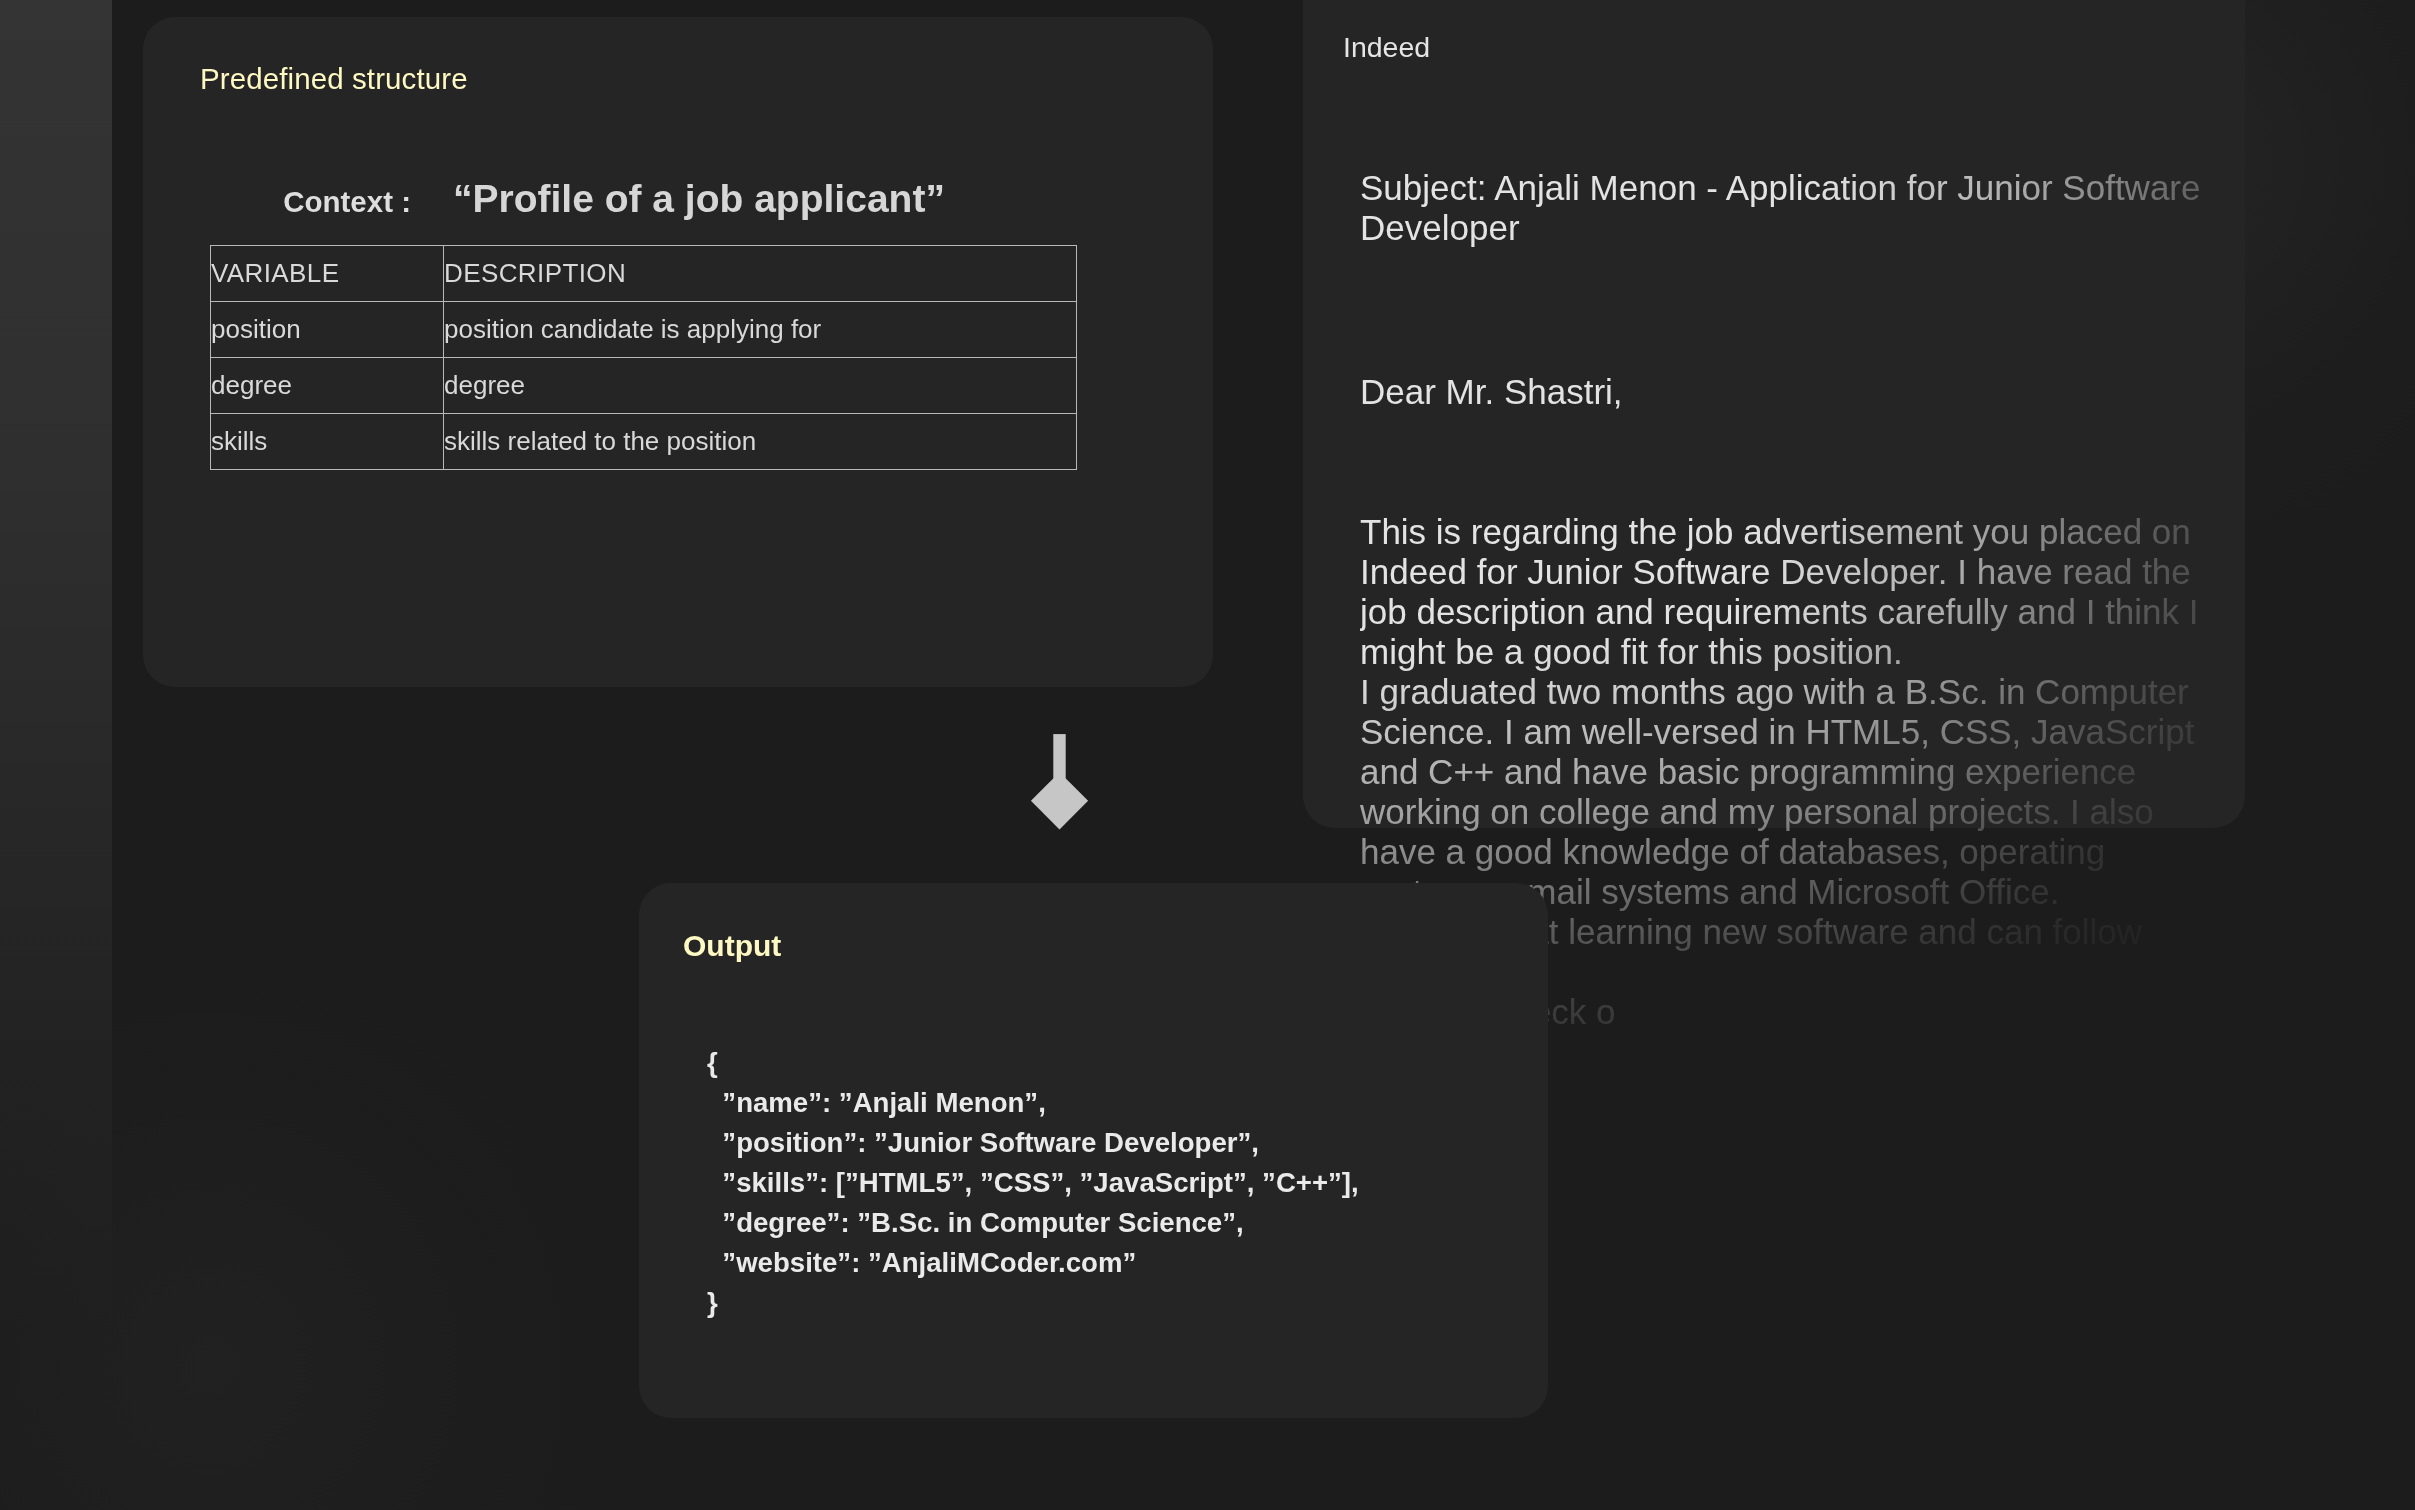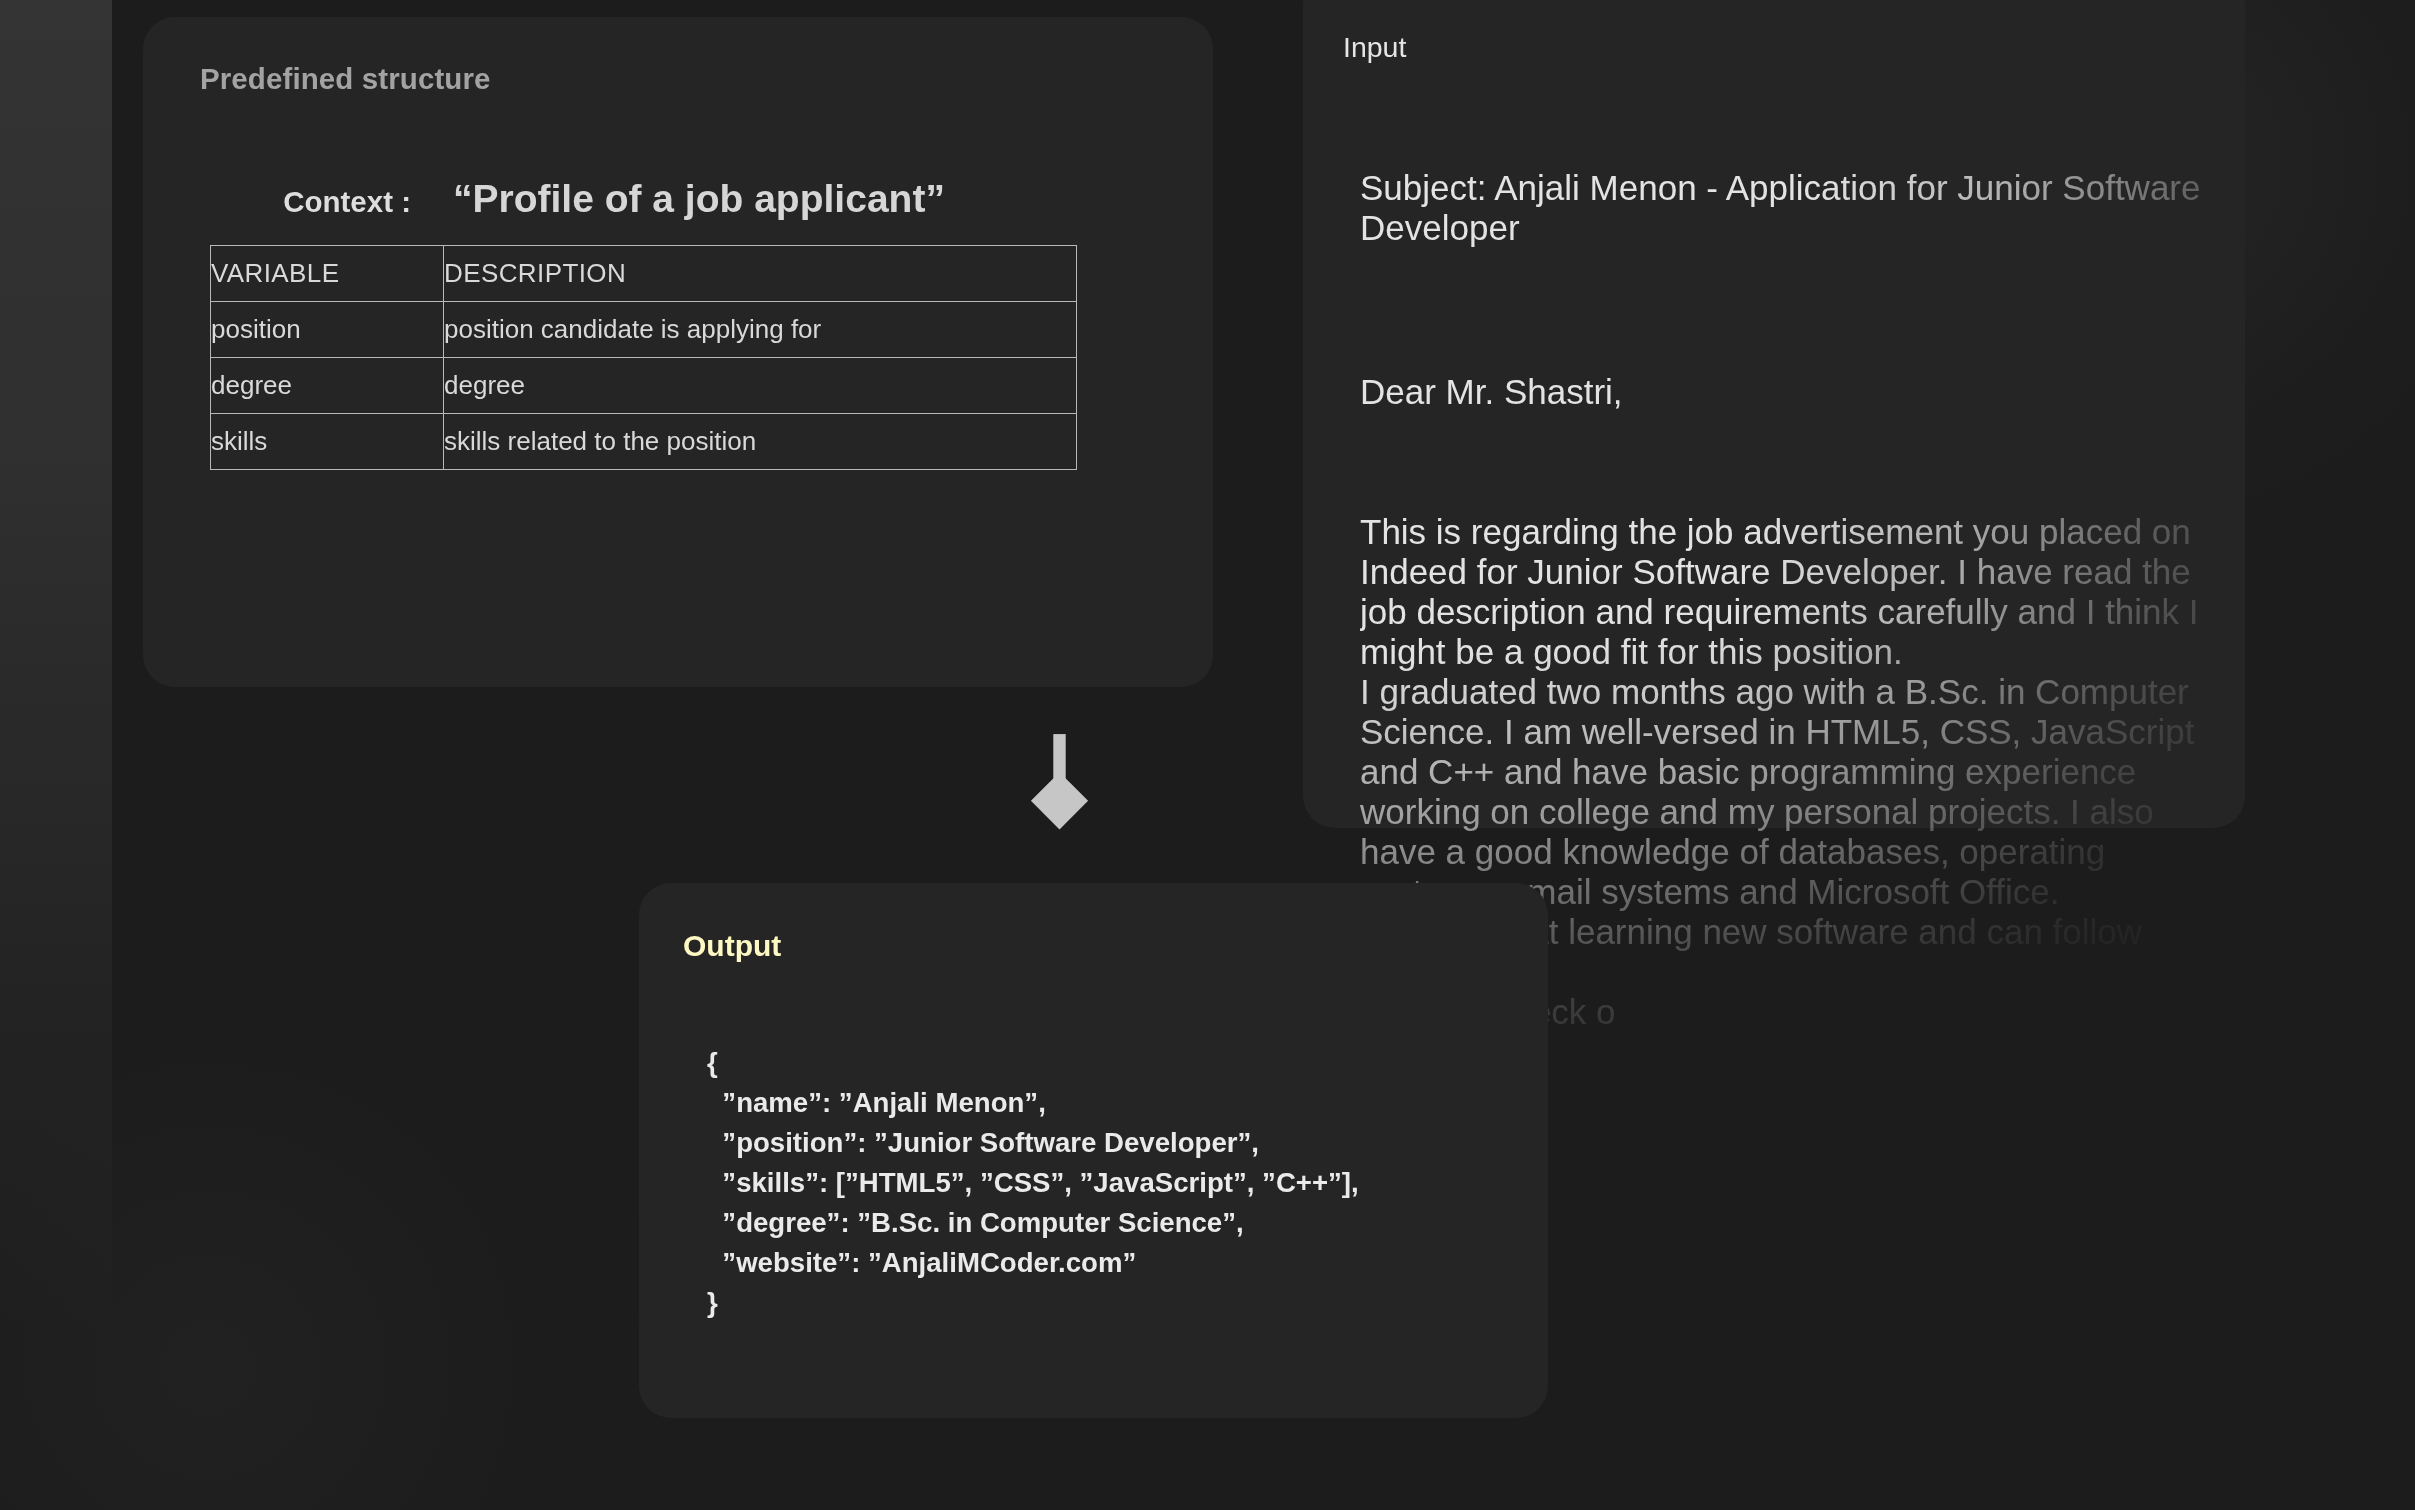--- a/index.html
+++ b/index.html
@@ -55,22 +55,22 @@
     left: 143px;
     top: 17px;
     width: 1070px;
     height: 670px;
   }
   #structure-title {
     position: absolute;
     left: 57px;
     top: 45px;
     font-size: 29.5px;
-    font-weight: 700;
-    color: #a3a3a3;
+    font-weight: 400;
+    color: #fef9c3;
     letter-spacing: 0.1px;
   }
   #context-row {
     position: absolute;
     left: 57px;
     top: 160px;
     display: flex;
     align-items: baseline;
     white-space: nowrap;
   }
@@ -244,21 +244,21 @@
         </tr>
         <tr>
           <td class="cell-var">skills</td>
           <td class="cell-desc">skills related to the position</td>
         </tr>
       </tbody>
     </table>
   </div>
 
   <div class="card" id="input-card">
-    <div id="input-title">Input</div>
+    <div id="input-title">Indeed</div>
     <div id="input-body">
       <p id="input-subject">Subject: Anjali Menon - Application for Junior Software Developer</p>
       <p id="input-greeting">Dear Mr. Shastri,</p>
       <p id="input-para">This is regarding the job advertisement you placed on Indeed for Junior Software Developer. I have read the job description and requirements carefully and I think I might be a good fit for this position.
 I graduated two months ago with a B.Sc. in Computer Science. I am well-versed in HTML5, CSS, JavaScript and C++ and have basic programming experience working on college and my personal projects. I also have a good knowledge of databases, operating systems, email systems and Microsoft Office.
 I am quick at learning new software and can follow instructions.
 You can check o</p>
     </div>
   </div>
 

